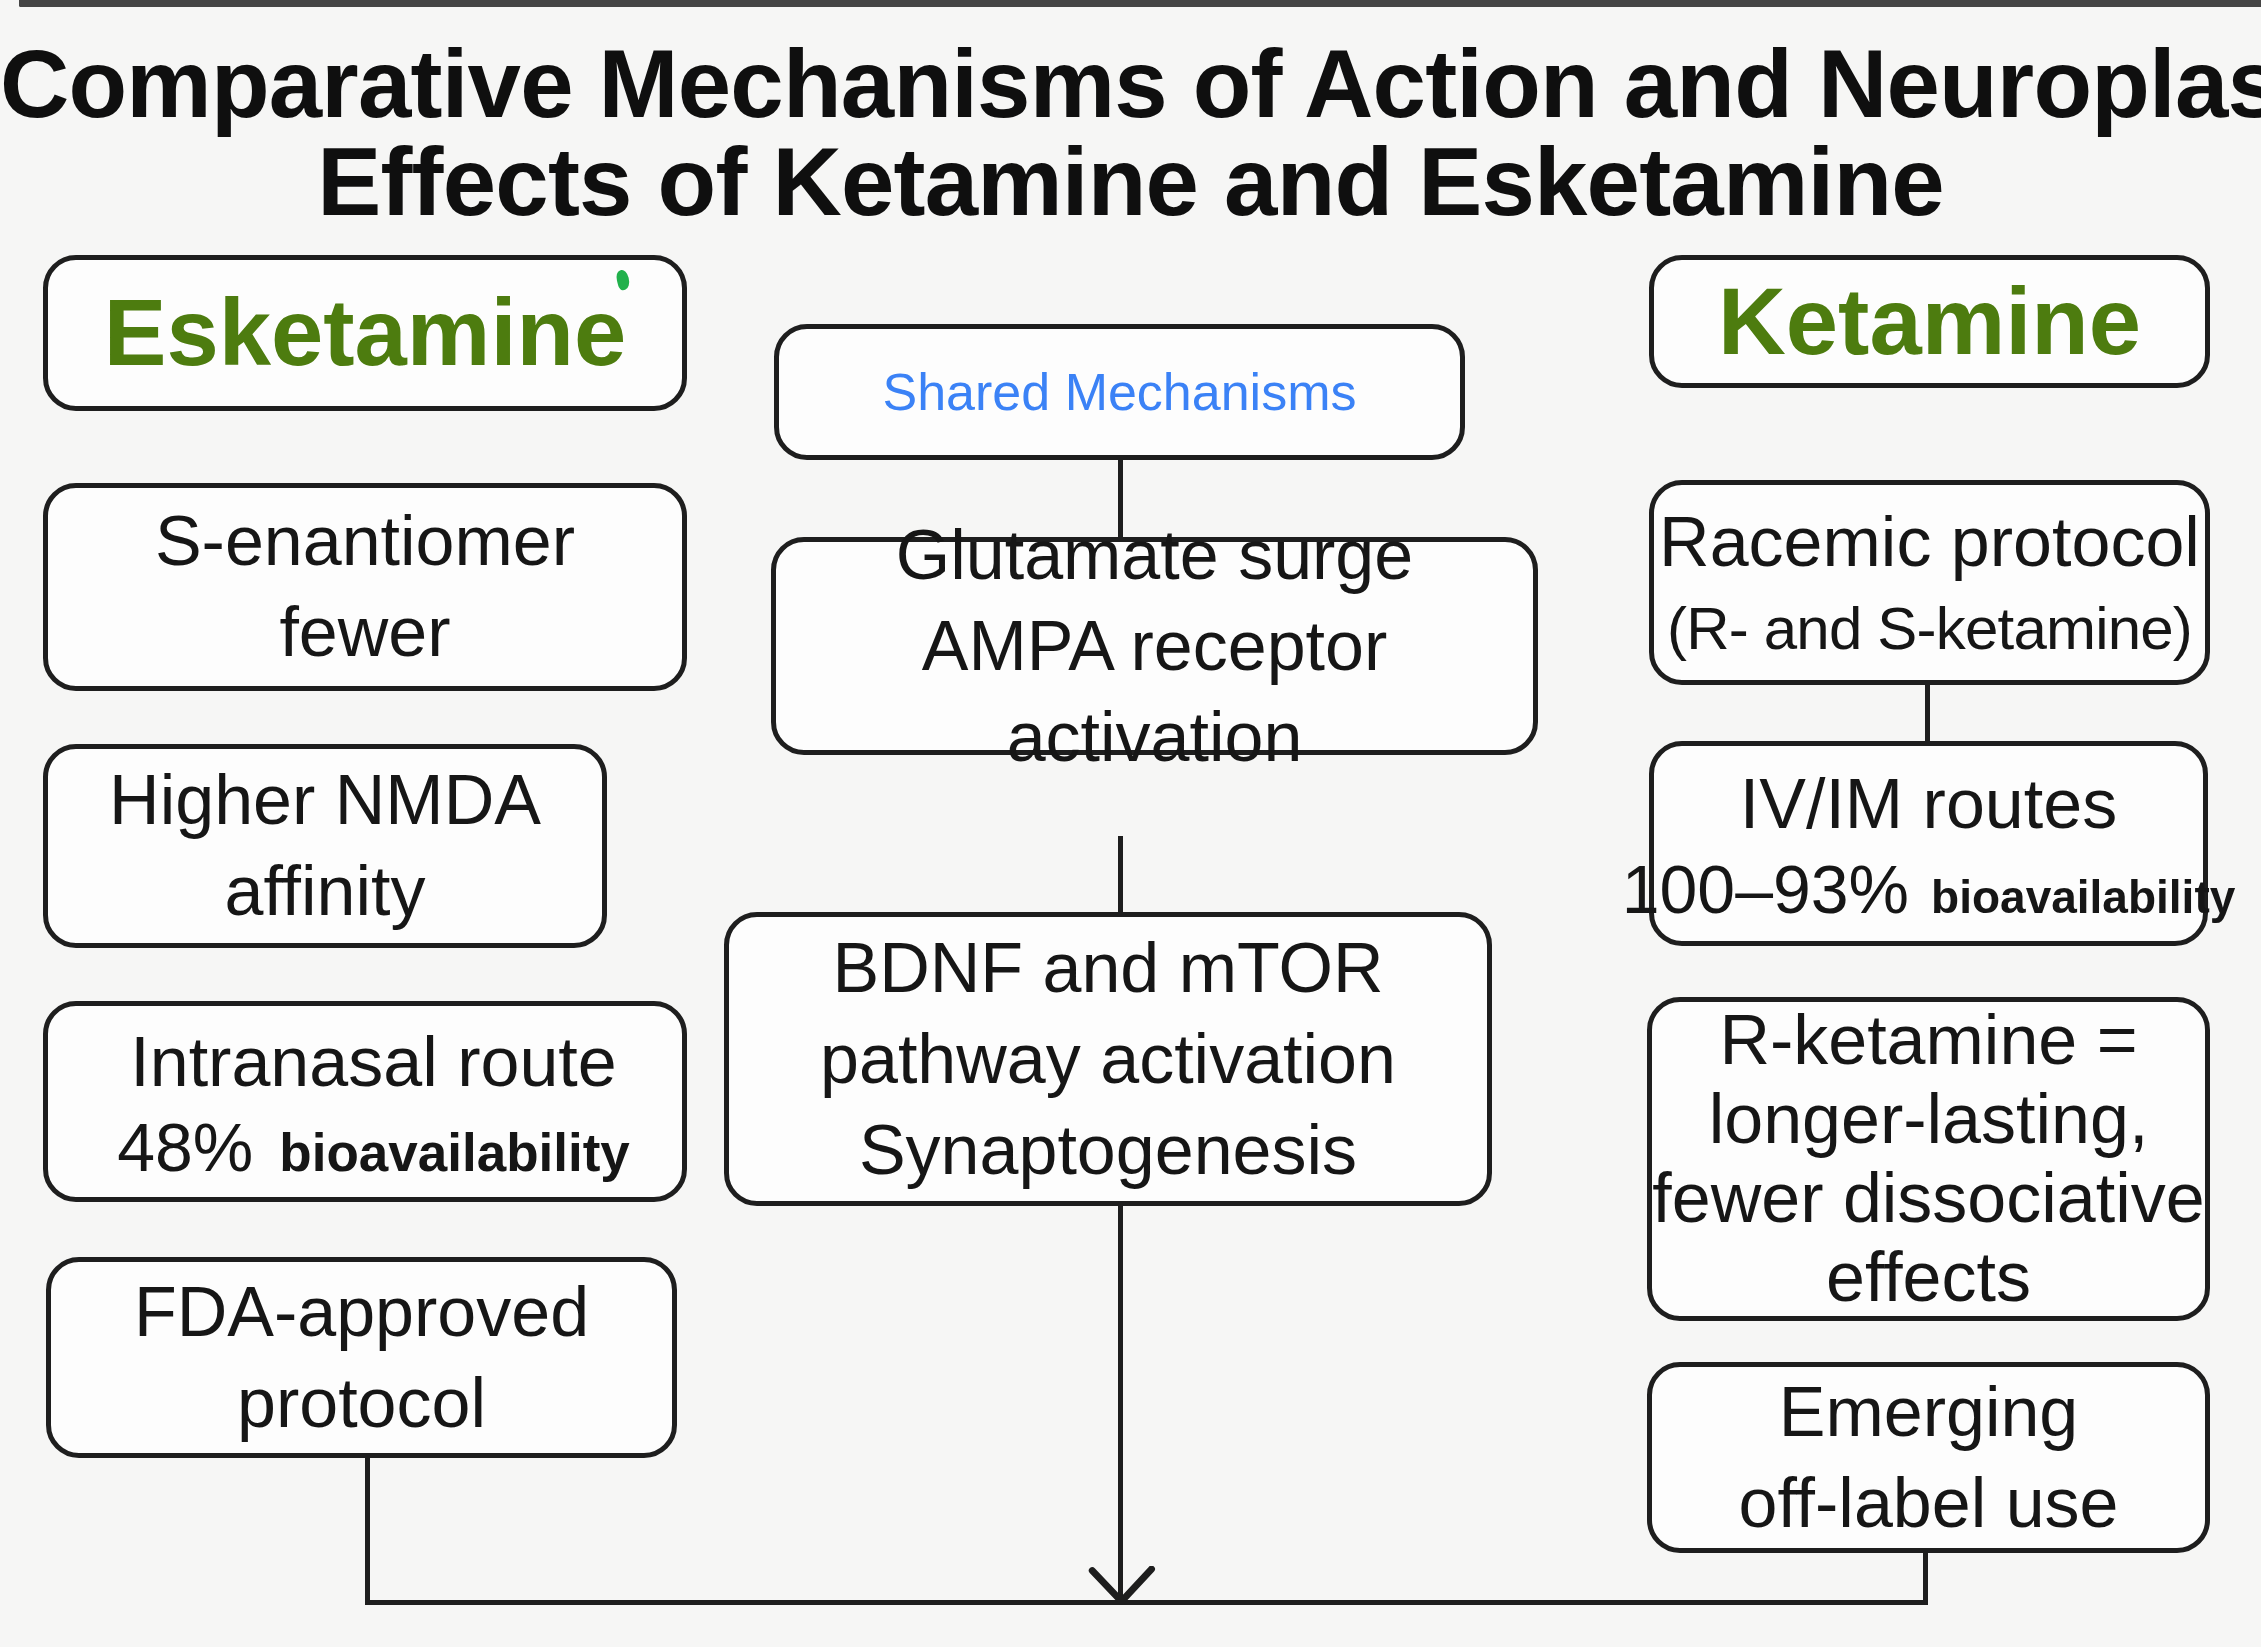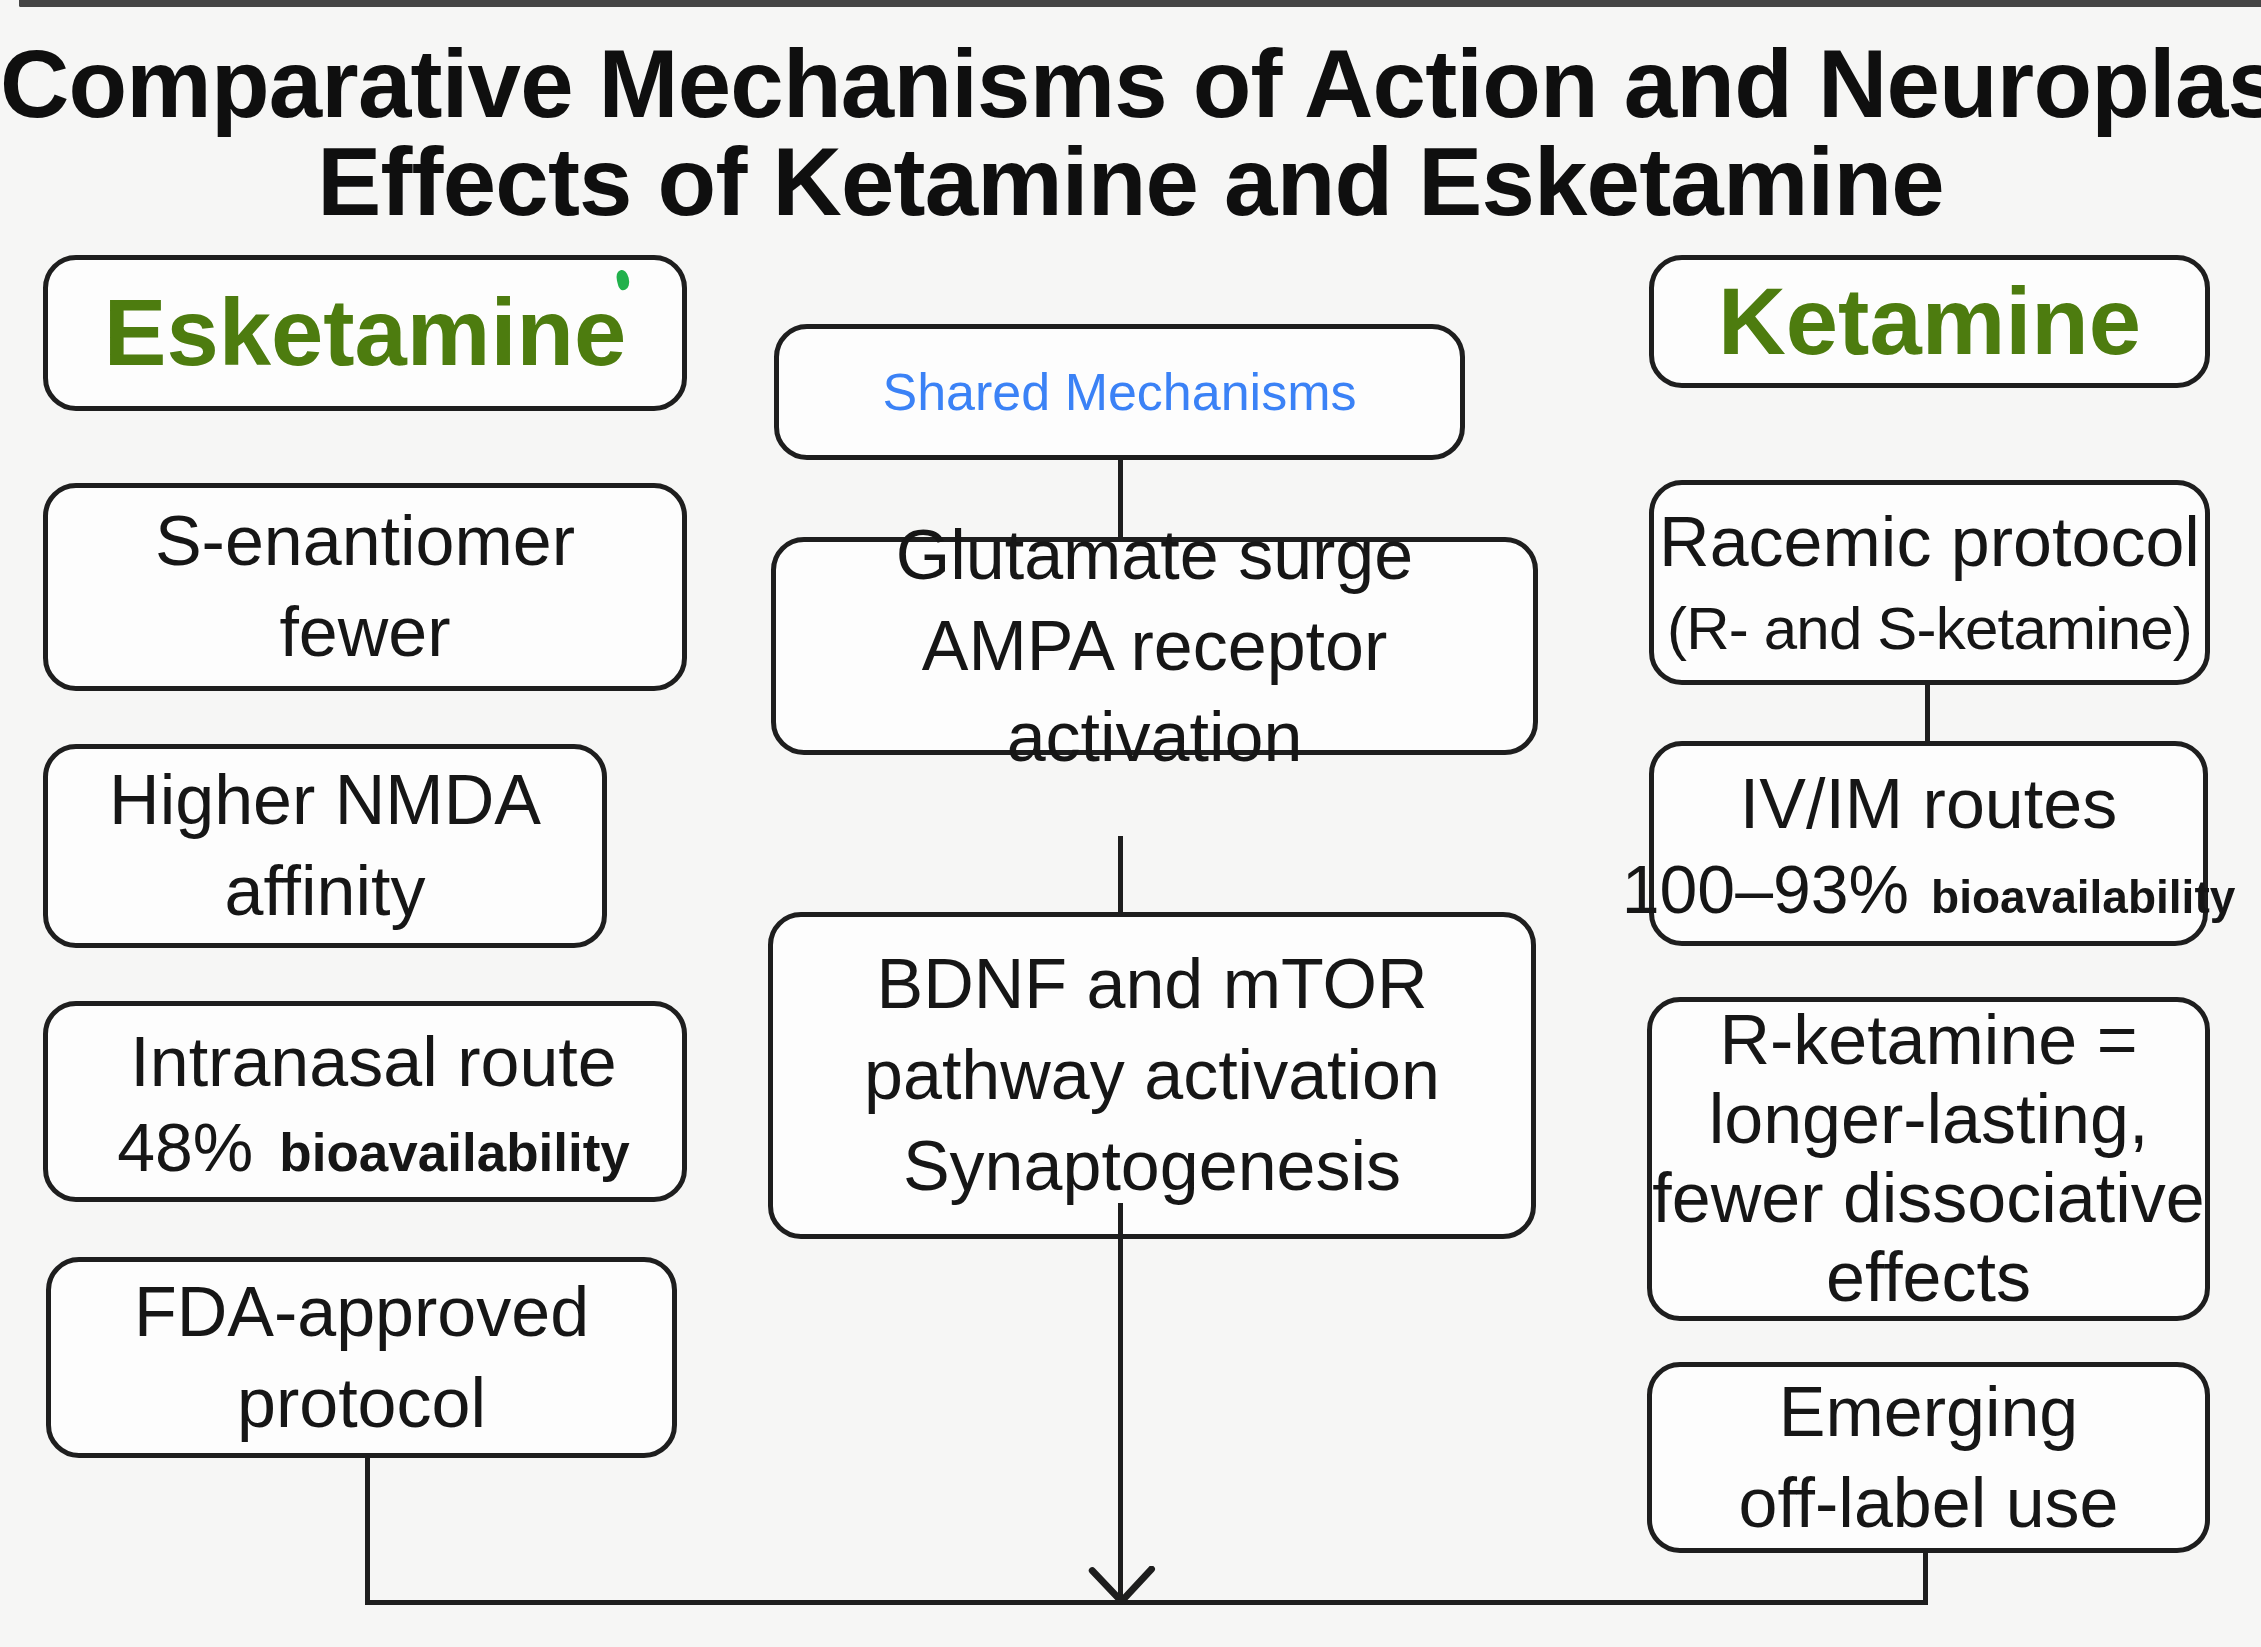--- a/index.html
+++ b/index.html
@@ -47,21 +47,21 @@
 
   
   #box-esketamine { left: 43px;  top: 255px;  width: 644px; height: 156px; }
   #box-senant     { left: 43px;  top: 483px;  width: 644px; height: 208px; }
   #box-nmda       { left: 43px;  top: 744px;  width: 564px; height: 204px; }
   #box-intranasal { left: 43px;  top: 1001px; width: 644px; height: 201px; padding-left: 17px; }
   #box-fda        { left: 46px;  top: 1257px; width: 631px; height: 201px; }
 
   #box-shared     { left: 774px; top: 324px;  width: 691px; height: 136px; }
   #box-glutamate  { left: 771px; top: 537px;  width: 767px; height: 218px; }
-  #box-bdnf       { left: 768px; top: 912px; width: 768px; height: 327px; }
+  #box-bdnf       { left: 724px; top: 912px; width: 768px; height: 294px; }
 
   #box-ketamine   { left: 1649px; top: 255px;  width: 561px; height: 133px; }
   #box-racemic    { left: 1649px; top: 480px;  width: 561px; height: 205px; }
   #box-ivim       { left: 1649px; top: 741px;  width: 559px; height: 205px; }
   #box-rketamine  { left: 1647px; top: 997px; width: 563px; height: 324px; }
   #box-emerging   { left: 1647px; top: 1362px; width: 563px; height: 191px; }
 
   .vline { position: absolute; width: 4.6px; background: #1e1e1e; }
   .hline { position: absolute; height: 5.4px; background: #1e1e1e; }
 

